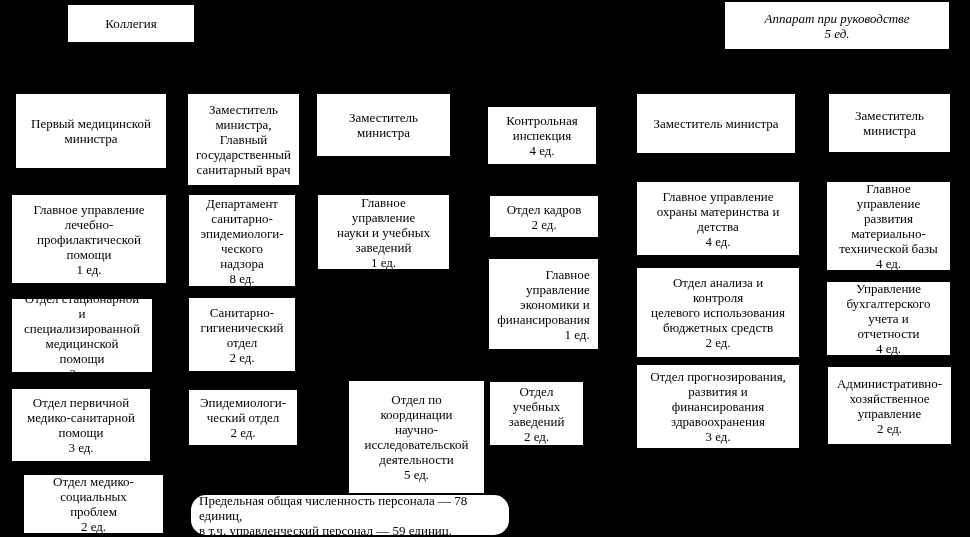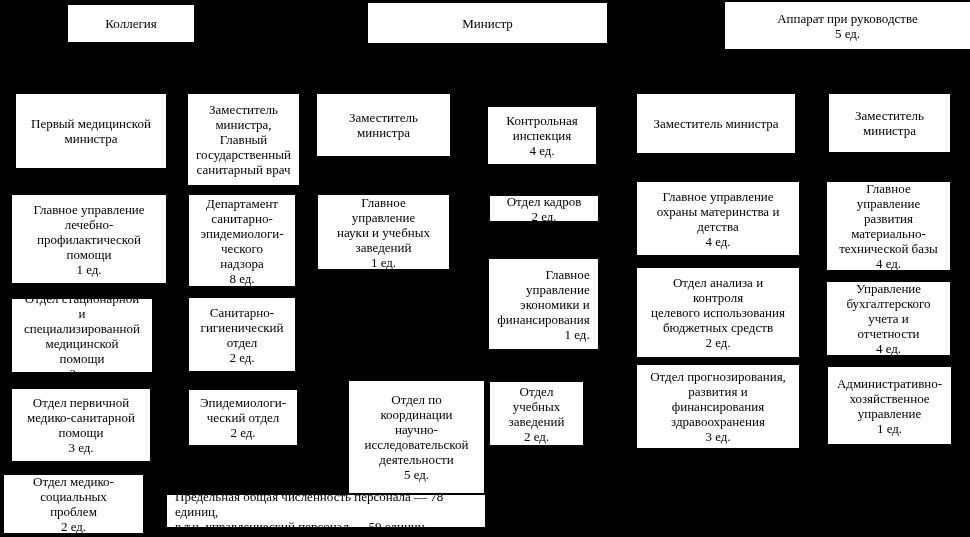--- a/index.html
+++ b/index.html
@@ -37,23 +37,22 @@
     padding-right: 4px;
   }
 </style>
 </head>
 <body>
 
 <div class="stage">
 
   <div class="box" style="left:68px; top:5px; width:126px; height:37px;">Коллегия</div>
 
-  <div class="box" style="left:368px; top:3px; width:239px; height:40px;">Министр</div>
 
-  <div class="box" style="left:725px; top:2px; width:245px; height:47px;">Аппарат при руководстве
+  <div class="box" style="left:725px; top:2px; width:224px; height:47px;font-style:italic;">Аппарат при руководстве
 5 ед.</div>
 
   <div class="box" style="left:16px; top:94px; width:150px; height:74px;">Первый медицинской
 министра</div>
 
   <div class="box" style="left:188px; top:94px; width:111px; height:91px;">Заместитель
 министра,
 Главный
 государственный
 санитарный врач</div>
@@ -79,21 +78,21 @@
 санитарно-
 эпидемиологи-
 ческого надзора
 8 ед.</div>
 
   <div class="box" style="left:318px; top:195px; width:131px; height:74px;">Главное управление
 науки и учебных
 заведений
 1 ед.</div>
 
-  <div class="box" style="left:490px; top:196px; width:108px; height:25px;">Отдел кадров
+  <div class="box" style="left:490px; top:196px; width:108px; height:41px;">Отдел кадров
 2 ед.</div>
 
   <div class="box" style="left:637px; top:182px; width:162px; height:73px;">Главное управление
 охраны материнства и
 детства
 4 ед.</div>
 
   <div class="box" style="left:827px; top:182px; width:123px; height:88px;">Главное управление
 развития
 материально-
@@ -146,22 +145,22 @@
 2 ед.</div>
 
   <div class="box" style="left:637px; top:365px; width:162px; height:83px;">Отдел прогнозирования,
 развития и финансирования
 здравоохранения
 3 ед.</div>
 
   <div class="box" style="left:828px; top:367px; width:123px; height:77px;">Административно-
 хозяйственное
 управление
-1 ед.</div>
+2 ед.</div>
 
-  <div class="box" style="left:4px; top:475px; width:139px; height:58px;">Отдел медико-
+  <div class="box" style="left:24px; top:475px; width:139px; height:58px;">Отдел медико-
 социальных проблем
 2 ед.</div>
 
-  <div class="box note" style="left:167px; top:495px; width:318px; height:32px;">Предельная общая численность персонала — 78 единиц,
+  <div class="box note" style="left:191px; top:495px; width:318px; height:40px;border-radius:15px;">Предельная общая численность персонала — 78 единиц,
 в т.ч. управленческий персонал — 59 единиц.</div>
 
 </div>
 
 </body></html>

